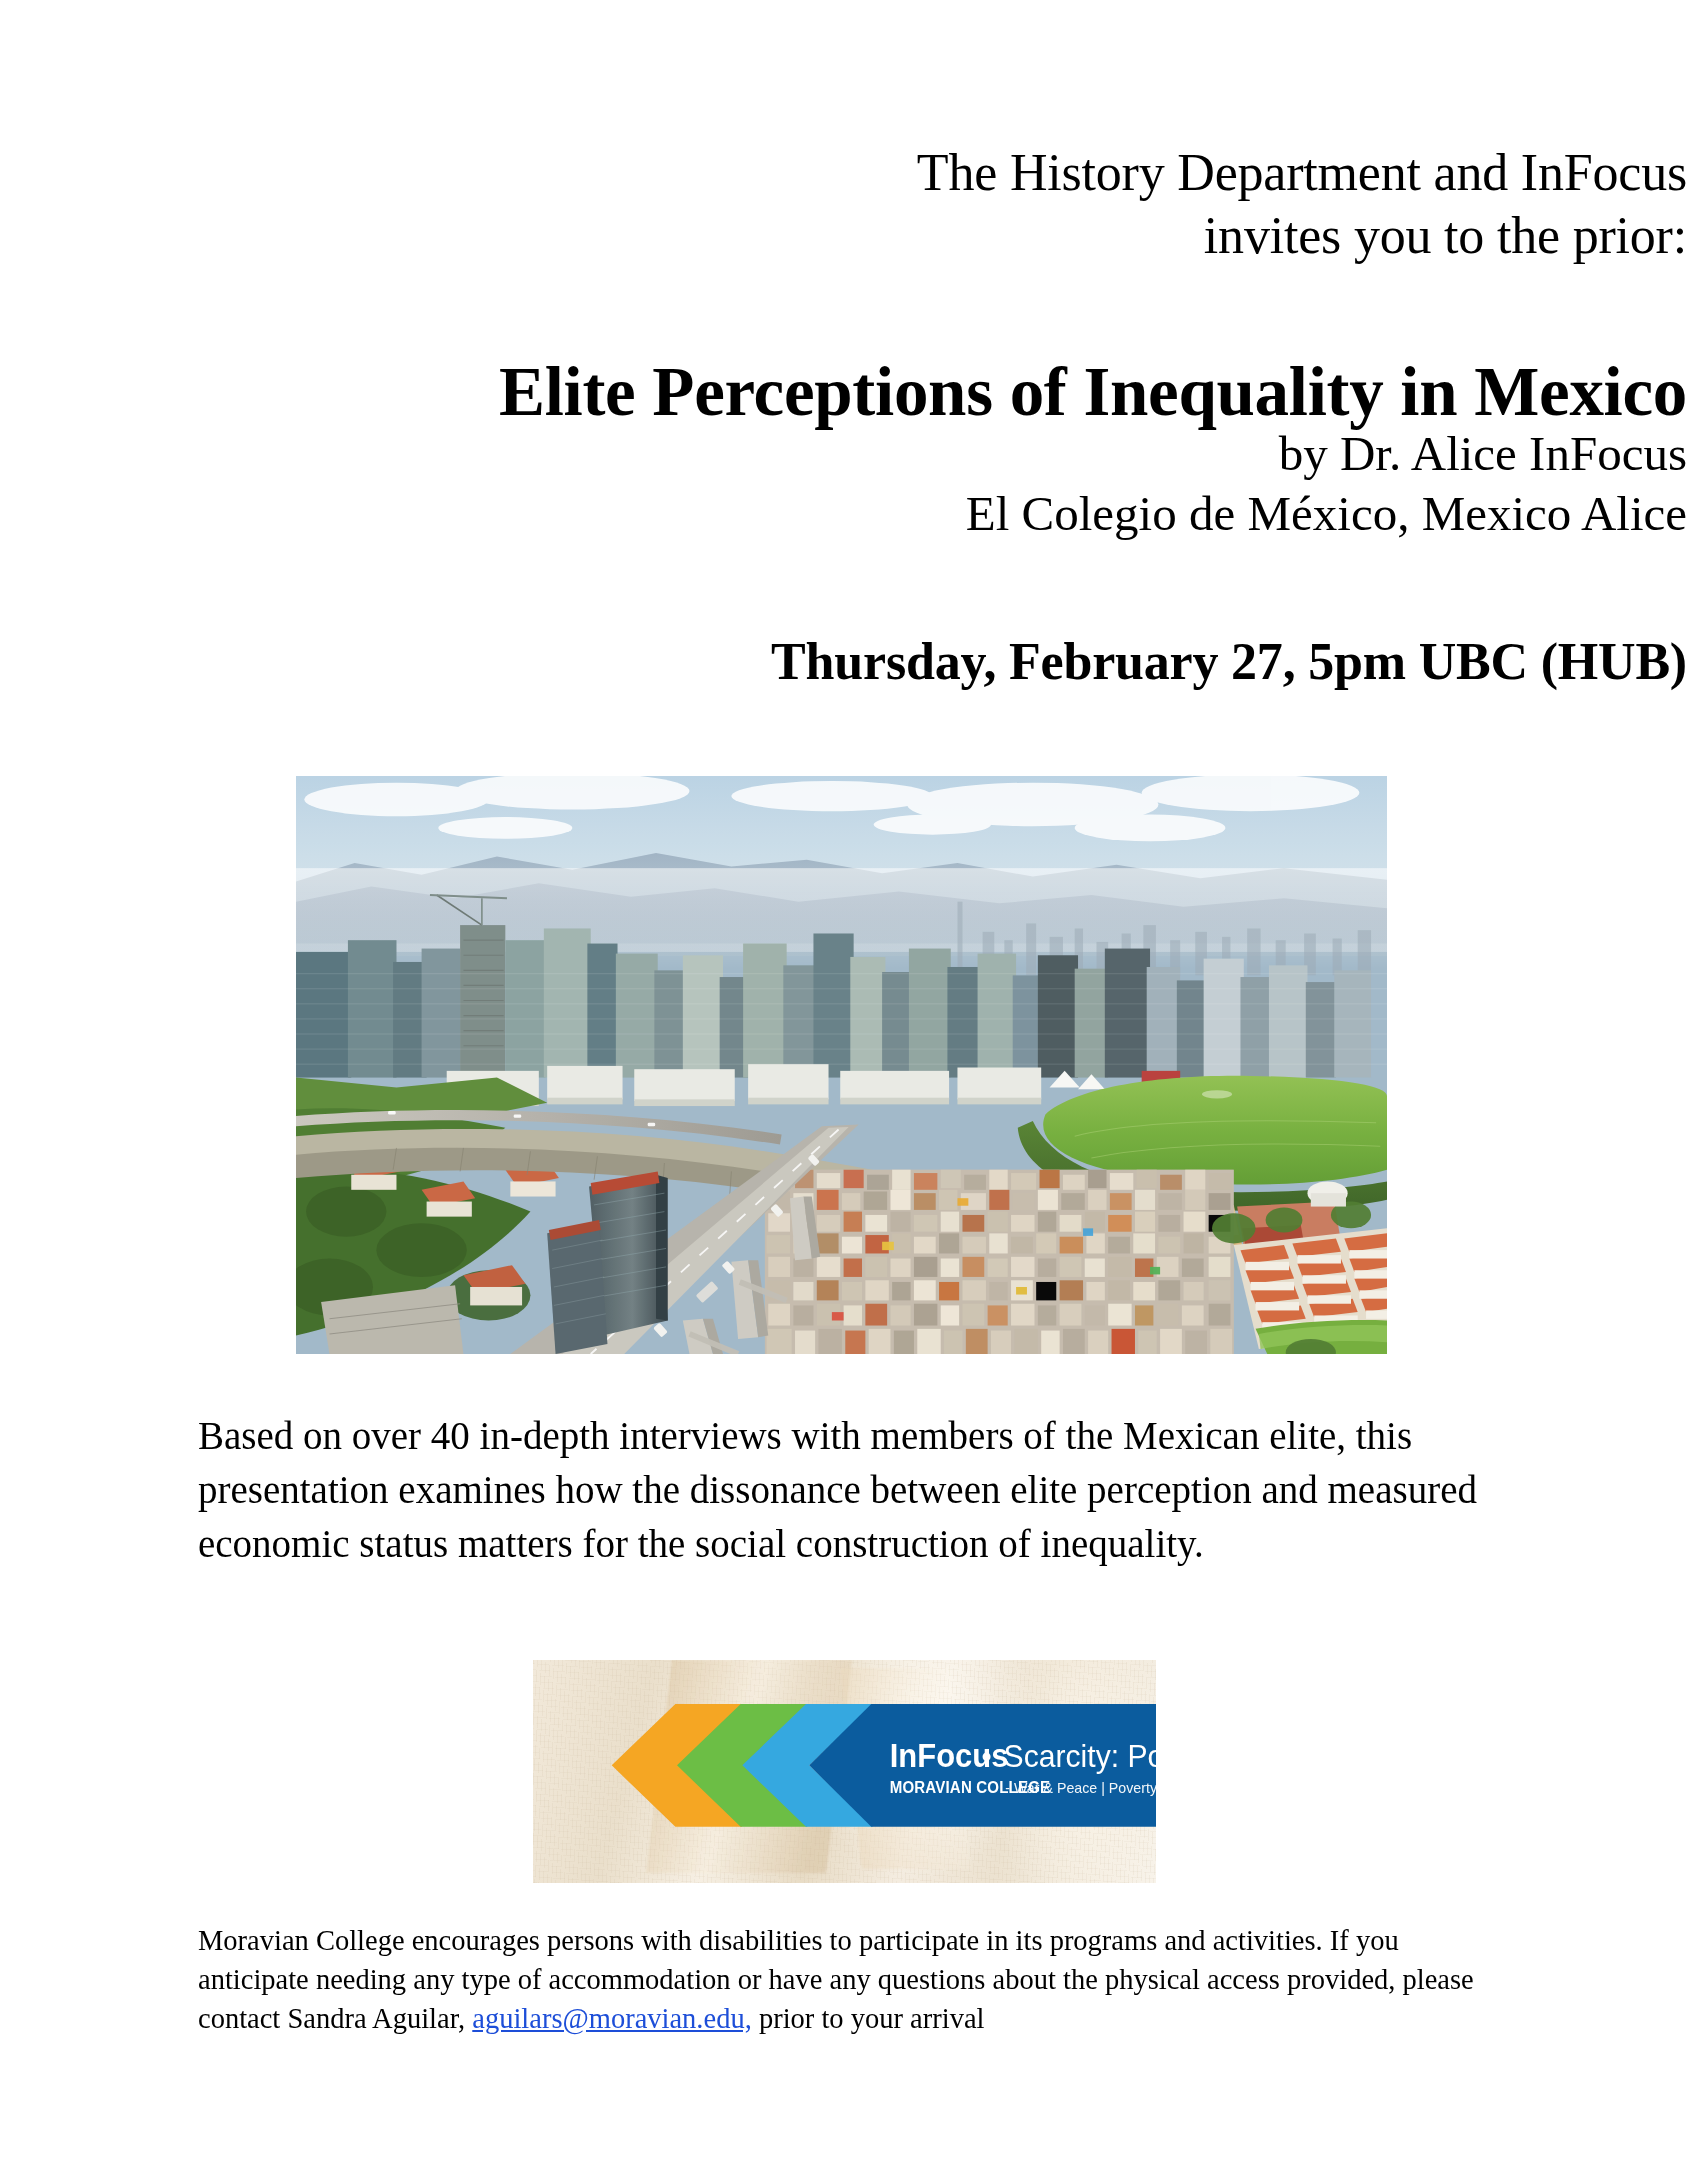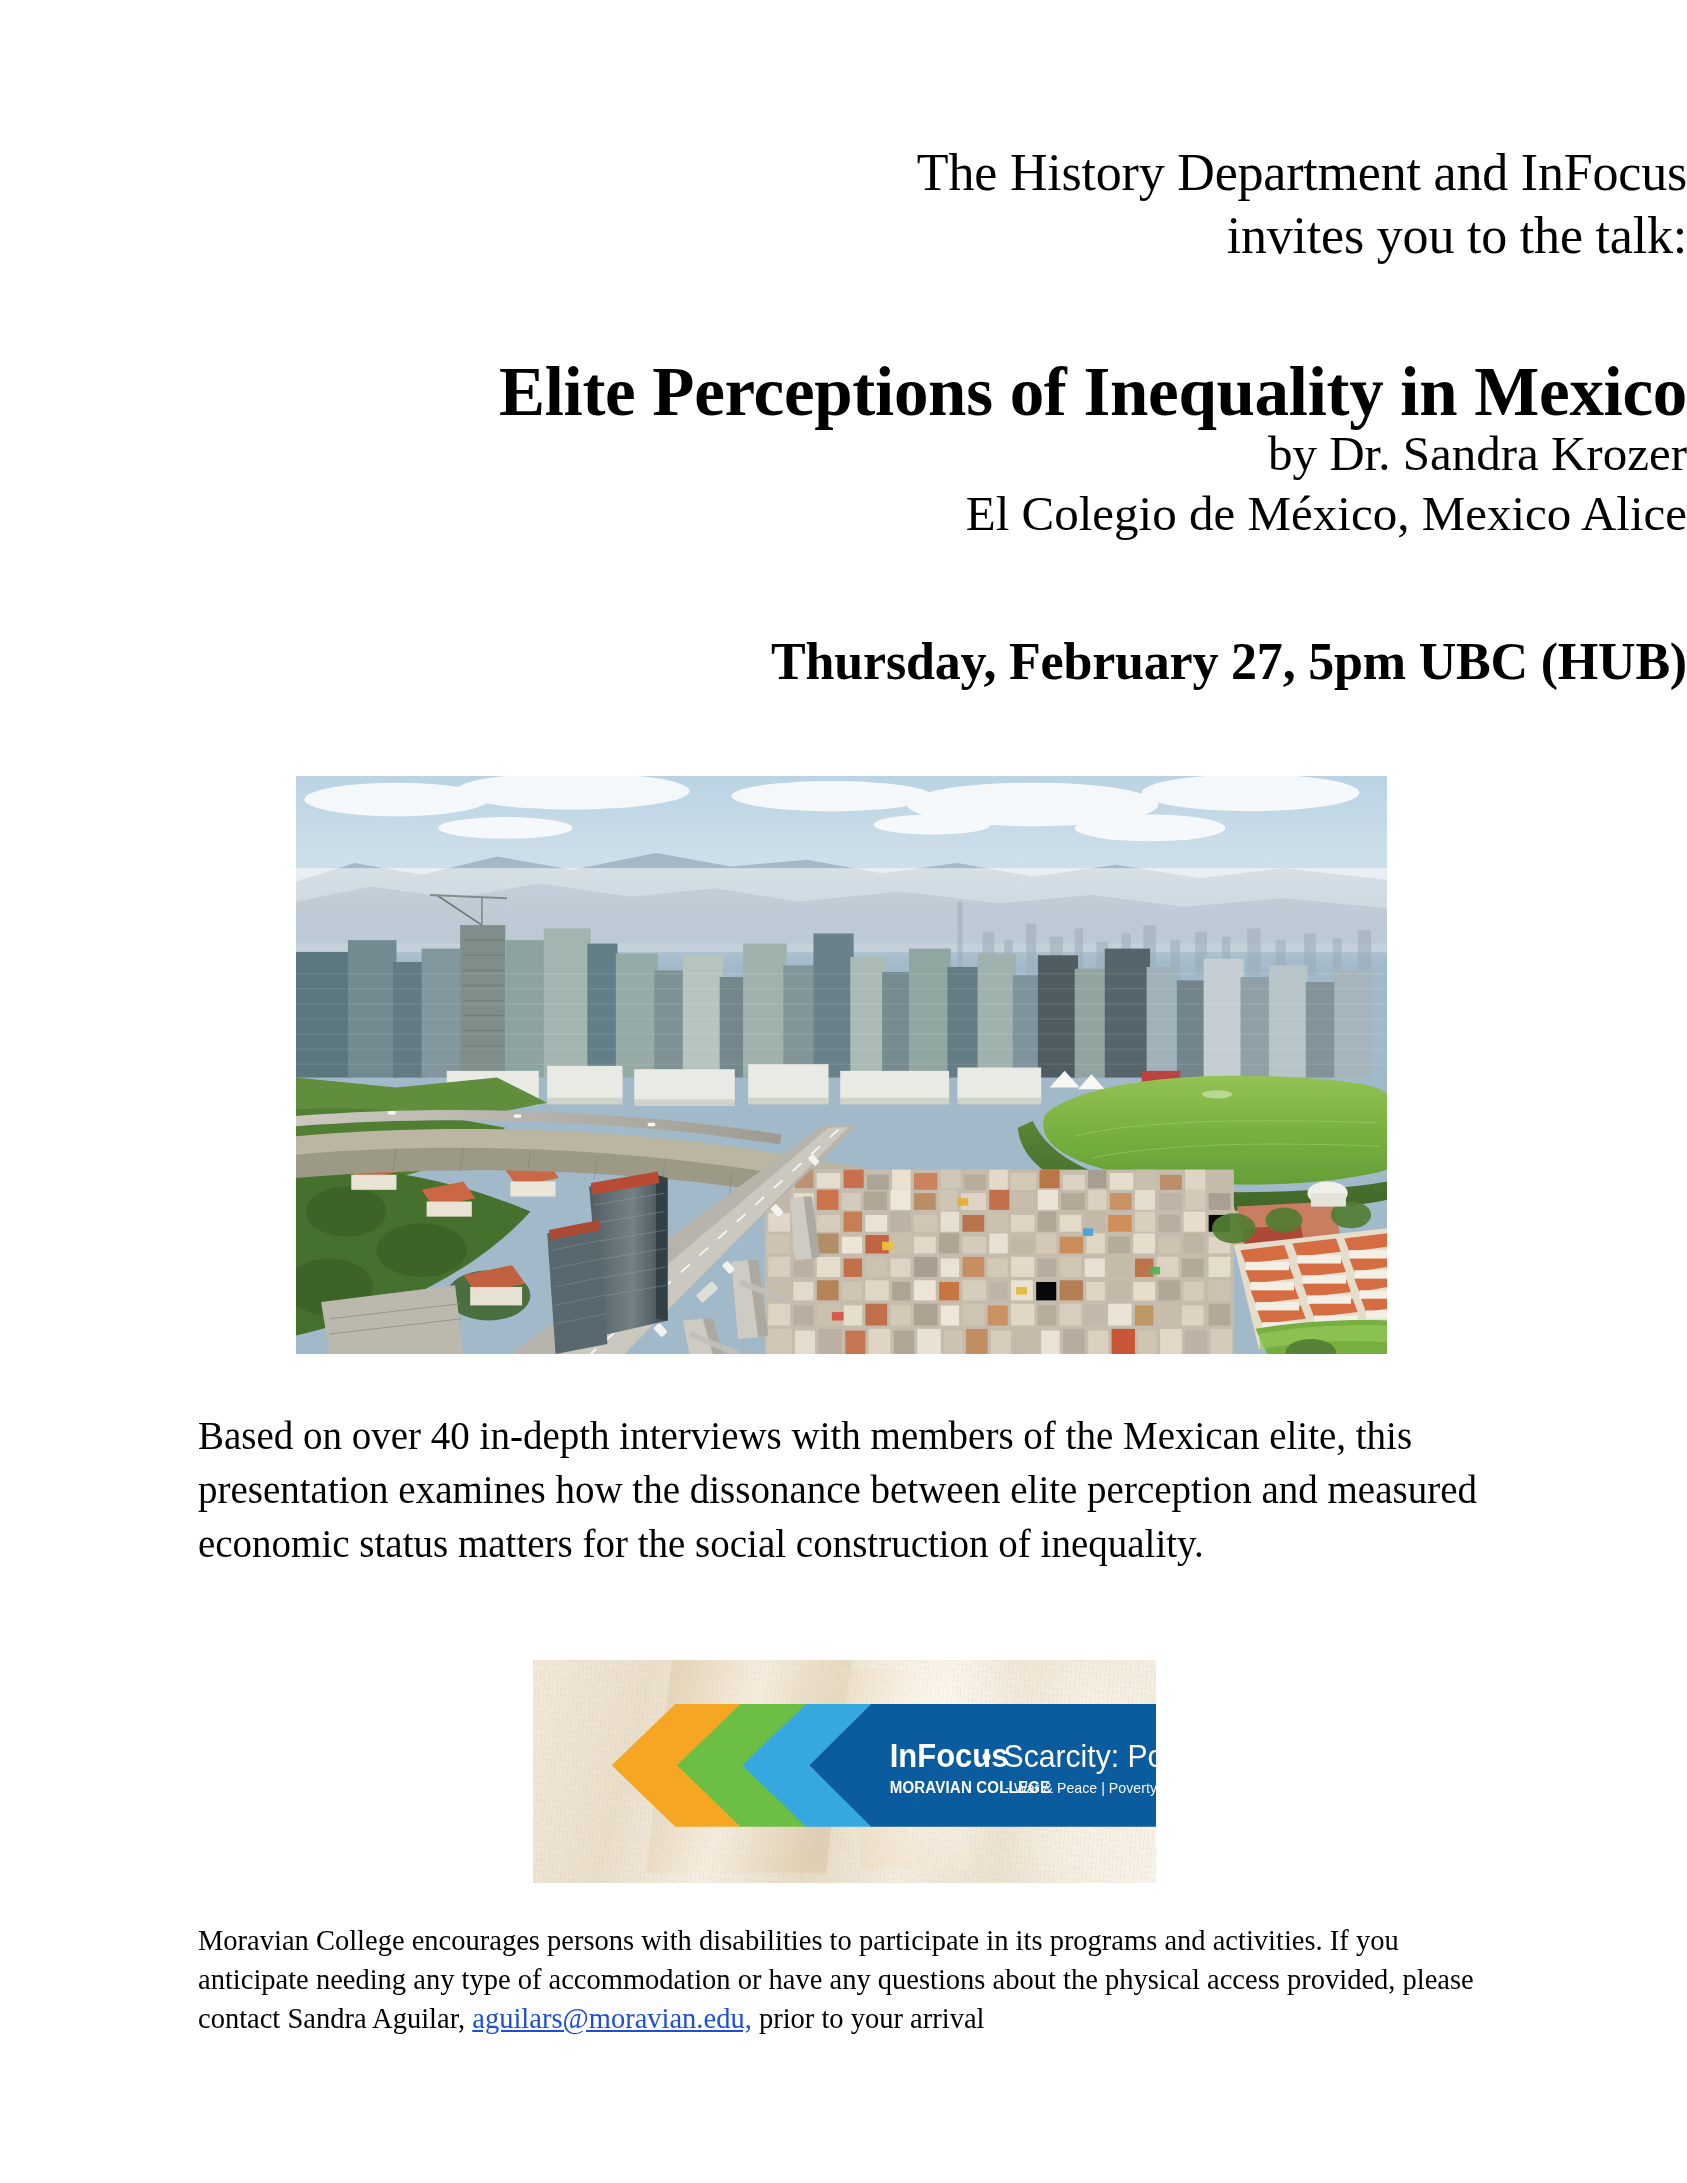--- a/index.html
+++ b/index.html
@@ -170,28 +170,28 @@
 </style>
 </head>
 <body>
 
 <div class="page">
 
   <div class="head-block" id="hdr-1">
     <span class="head-line">The History Department and InFocus</span>
   </div>
   <div class="head-block" id="hdr-2">
-    <span class="head-line">invites you to the talk:</span>
+    <span class="head-line">invites you to the prior:</span>
   </div>
 
   <div class="head-block" id="ttl-1">
     <span class="title-line">Elite Perceptions of Inequality in Mexico</span>
   </div>
   <div class="head-block" id="ttl-2">
-    <span class="sub-line">by Dr. Sandra Krozer</span>
+    <span class="sub-line">by Dr. Alice InFocus</span>
   </div>
   <div class="head-block" id="ttl-3">
     <span class="sub-line">El Colegio de México, Mexico Alice</span>
   </div>
 
   <div class="head-block" id="dt-1">
     <span class="date-line">Thursday, February 27, 5pm UBC (HUB)</span>
   </div>
 
   <div class="photo-frame">

